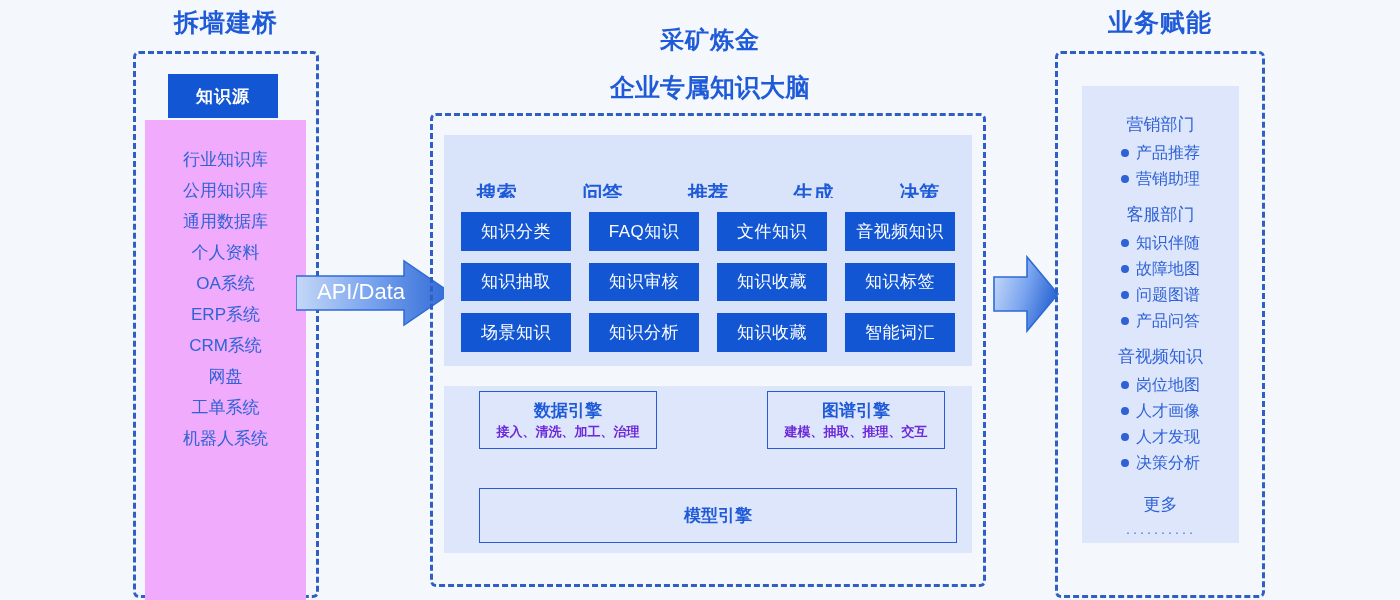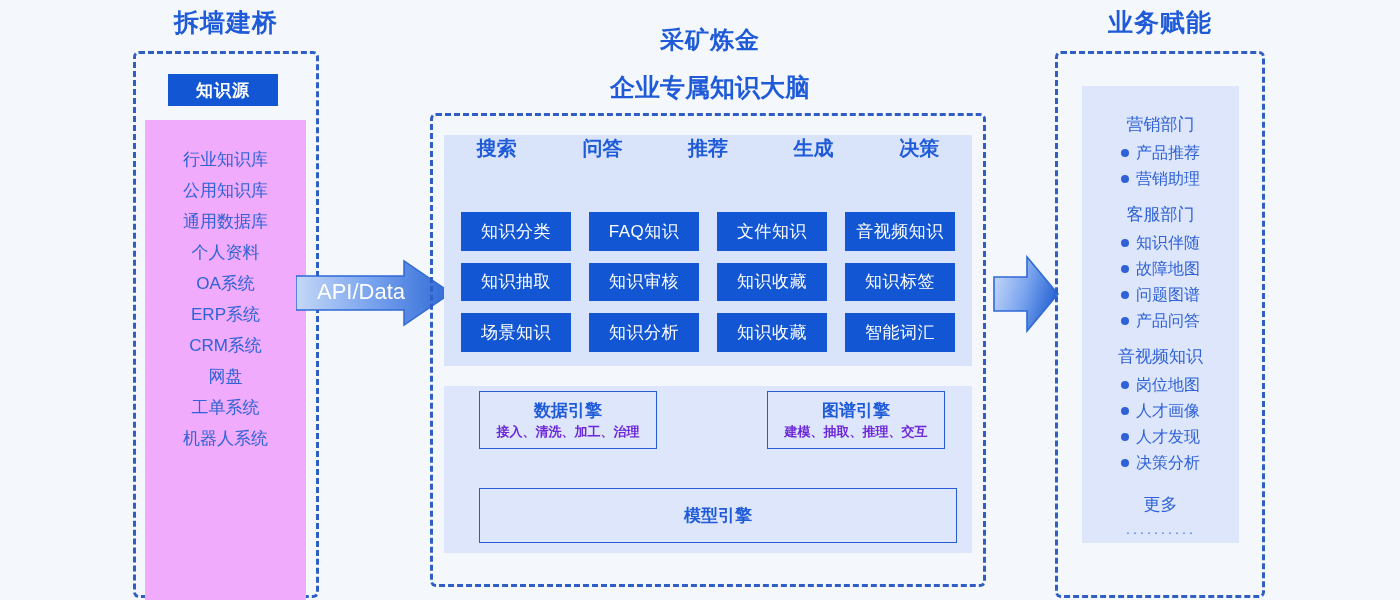--- a/index.html
+++ b/index.html
@@ -48,21 +48,21 @@
     box-sizing: border-box;
   }
   #left-dashed  { left: 133px;  top: 51px;  width: 186px;  height: 547px; }
   #mid-dashed   { left: 430px;  top: 113px; width: 556px;  height: 474px; }
   #right-dashed { left: 1055px; top: 51px;  width: 210px;  height: 547px; }
 
   
   #source-badge {
     position: absolute;
     left: 168px; top: 74px;
-    width: 110px; height: 32px;
+    width: 110px; height: 44px;
     background: #1256d4;
     color: #ffffff;
     font-size: 17px;
     font-weight: bold;
     display: flex;
     align-items: center;
     justify-content: center;
     letter-spacing: 1px;
   }
   #left-panel {
@@ -106,21 +106,21 @@
     width: 66px; height: 84px;
   }
 
   
   #tabs-panel {
     position: absolute;
     left: 444px; top: 135px;
     width: 528px; height: 72px;
     background: #d9e4fb;
     display: flex;
-    align-items: flex-start;
+    align-items: flex-end;
   }
   #tabs-panel .tab {
     flex: 1;
     text-align: center;
     font-size: 20px;
     font-weight: bold;
     color: #1f5bd8;
     white-space: nowrap;
   }
   #grid-panel {

